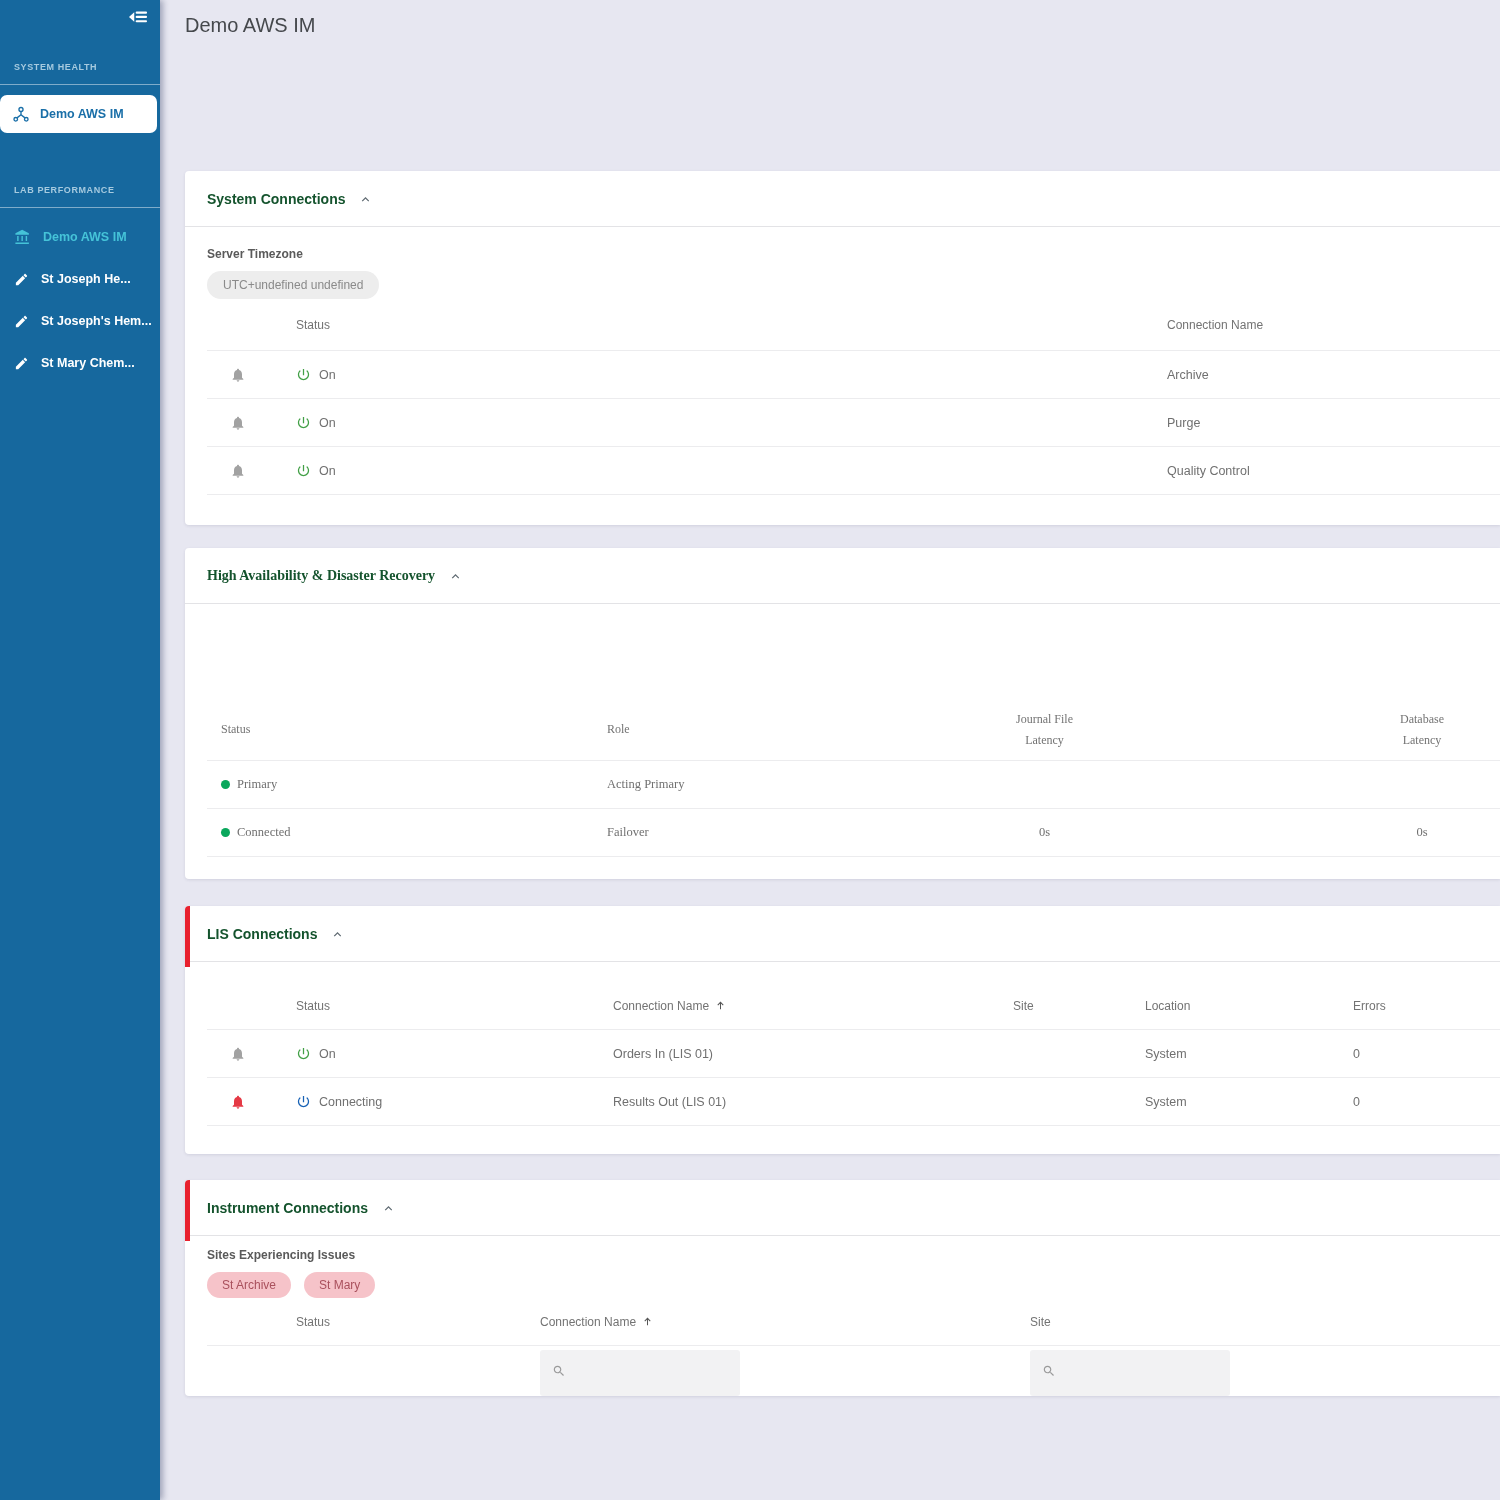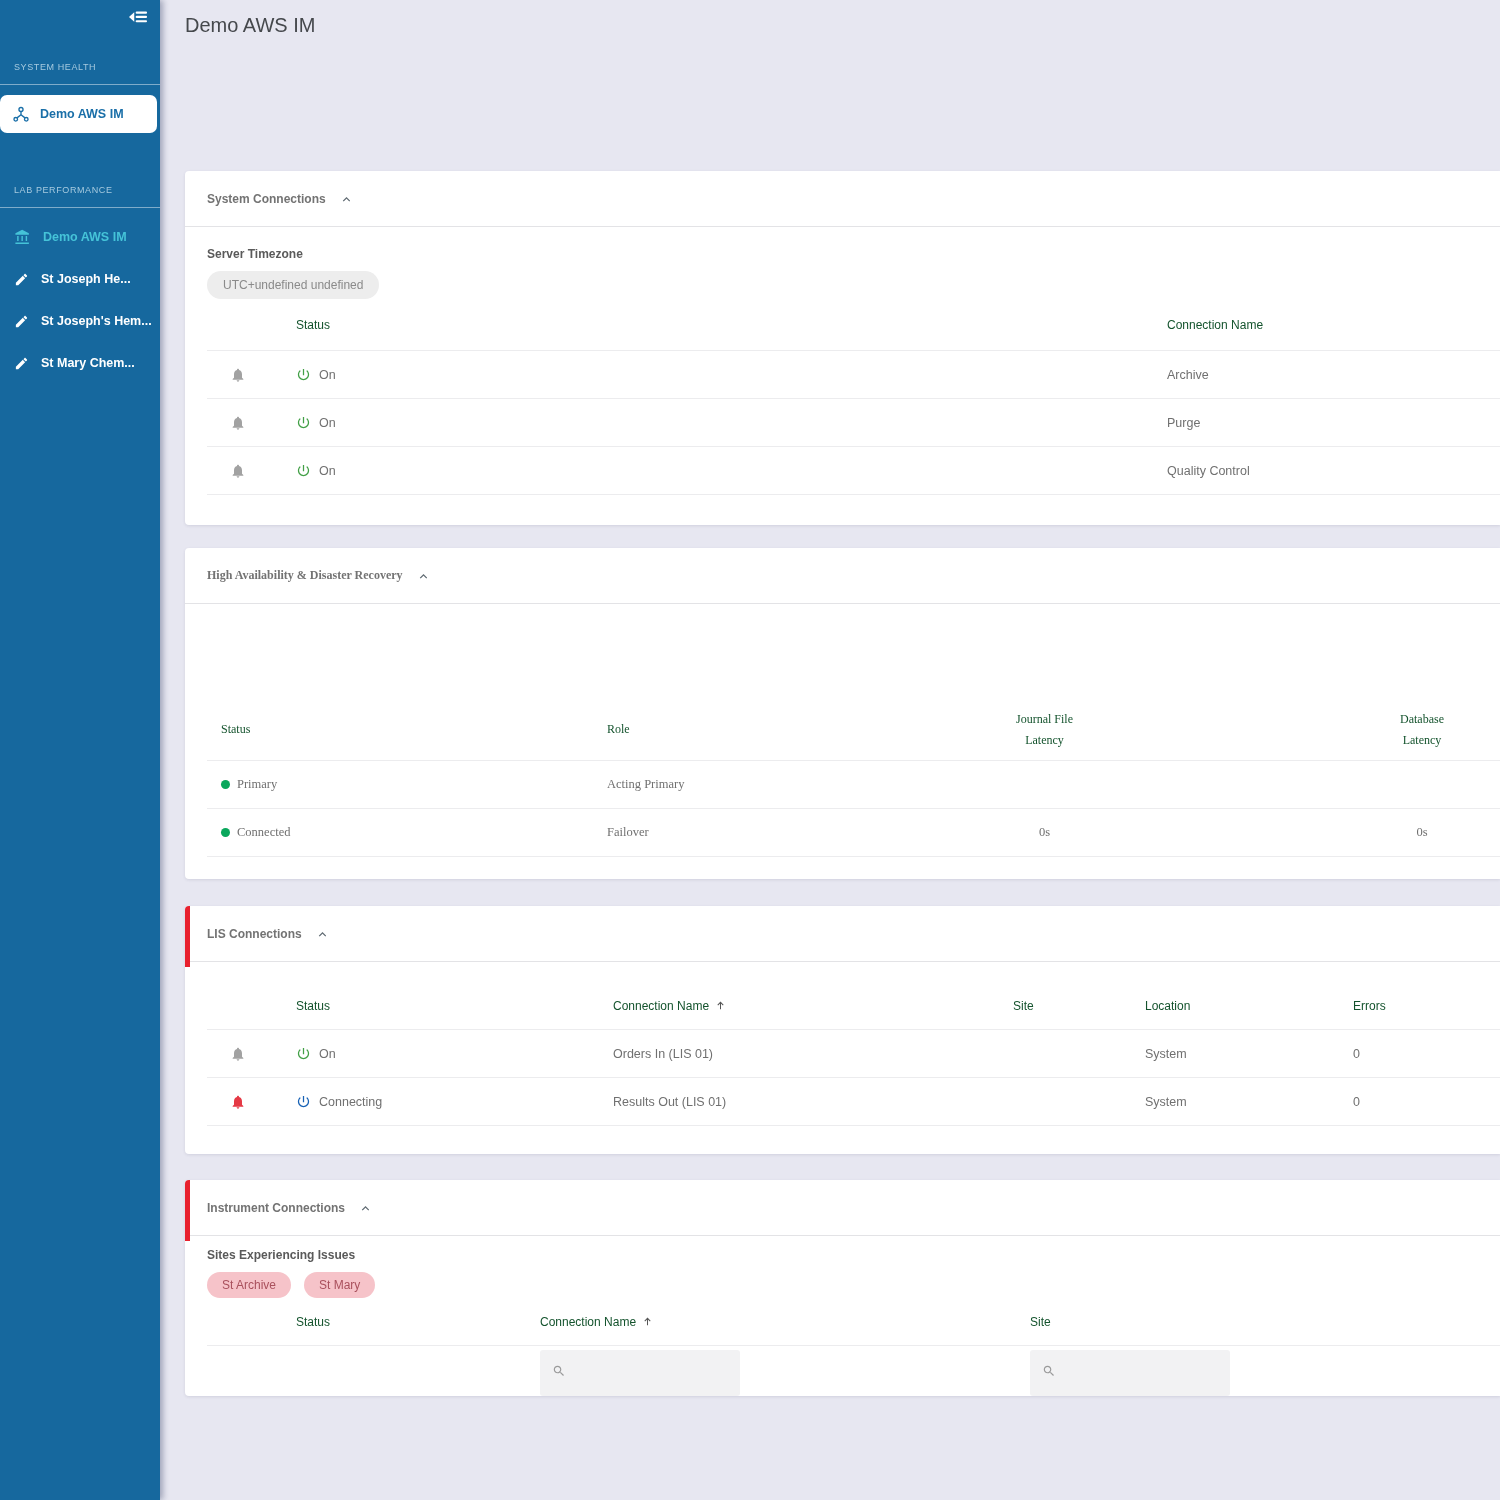--- a/index.html
+++ b/index.html
@@ -18,21 +18,21 @@
     box-shadow:3px 0 6px rgba(30,40,80,.35);
     display:flex; flex-direction:column;
     position:relative; z-index:2;
   }
   .collapse-btn {
     margin:10px 12px 0 auto; cursor:pointer; color:#fff;
     display:flex; align-items:center;
   }
   .side-section-label {
     margin:34px 0 0 14px;
-    font-size:9px; font-weight:normal; letter-spacing:.6px;
+    font-size:9px; font-weight:bold; letter-spacing:.6px;
     color:#a6cadf; text-transform:uppercase;
   }
   .side-divider { border-top:1px solid rgba(255,255,255,.45); margin-top:12px; }
   .side-item-active {
     margin:10px 3px 0 0; height:38px;
     background:#ffffff; border-radius:7px;
     display:flex; align-items:center; gap:10px; padding-left:12px;
     color:#1a6fa8; font-size:12.5px; font-weight:bold; cursor:pointer;
   }
   .side-item {
@@ -51,37 +51,37 @@
 
   .card {
     background:#ffffff; border-radius:4px 0 0 4px;
     box-shadow:0 1px 3px rgba(60,60,90,.12);
     position:relative; overflow:hidden;
   }
   .card-header {
     height:55px; display:flex; align-items:center; gap:14px;
     padding-left:22px; cursor:pointer;
   }
-  .card-header .ctitle { font-size:12px; font-weight:bold; color:#737373; }
+  .card-header .ctitle { font-size:14px; font-weight:bold; color:#14532d; }
   .chev { color:#5f6a72; display:flex; margin-top:2px; }
   .card-hr { border-top:1px solid #e3e3e6; }
   .alert-strip {
     position:absolute; left:0; top:0; width:5px; height:61px; background:#e8212e;
   }
   .card-body { padding-left:22px; }
 
   .field-label { font-size:12px; font-weight:bold; color:#5a5a5a; }
   .tz-label { margin-top:20px; }
   .pill {
     display:inline-flex; align-items:center; margin-top:10px;
     background:#ededed; color:#8a8a8a;
     border-radius:15px; padding:0 16px; height:28px; font-size:12px;
   }
 
-  .thead { font-size:12px; color:#14532d; }
+  .thead { font-size:12px; color:#737373; }
   .trow  { font-size:12.5px; color:#707070; }
   .grid-row { display:grid; align-items:center; border-bottom:1px solid #ececee; }
   .grid-row > div { display:flex; align-items:center; }
 
   
   .sys-grid  { grid-template-columns:89px 871px 1fr; height:52px; }
   .sys-grid.r { height:48px; }
   
   .ha-grid { grid-template-columns:400px 330px 215px 540px; height:48px; }
   .ha-grid.h { height:62px; border-bottom:1px solid #ececee; }

